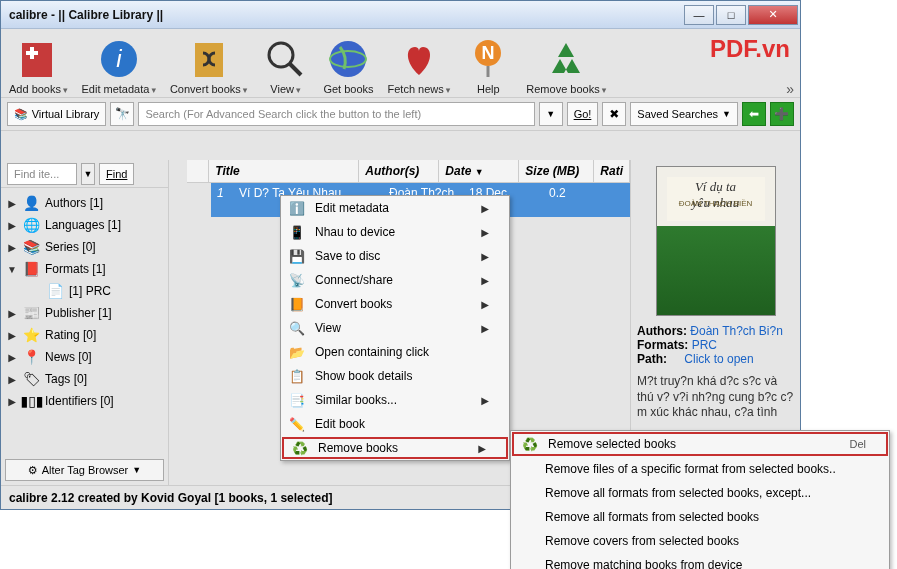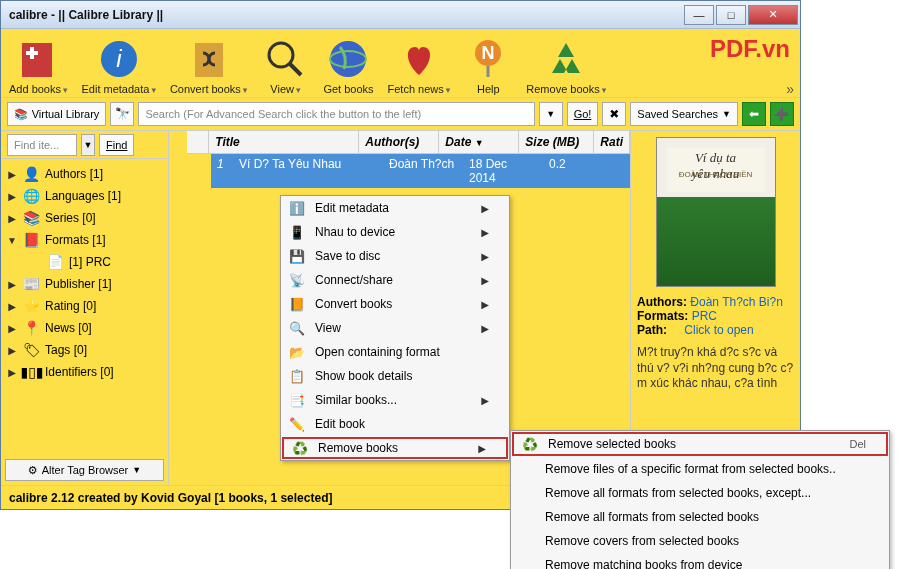--- a/index.html
+++ b/index.html
@@ -1,18 +1,18 @@
 <!DOCTYPE html>
 <html><head>
 <meta charset="utf-8">
 <style>
 * { box-sizing: border-box; margin: 0; padding: 0; font-family: "Segoe UI", Tahoma, sans-serif; }
 body { background: #fff; width: 897px; height: 569px; position: relative; overflow: hidden; }
 
-.window { position: absolute; left: 0; top: 0; width: 801px; height: 510px; border: 1px solid #5a7ca0; background: #fde047; display: flex; flex-direction: column; }
+.window { position: absolute; left: 0; top: 0; width: 801px; height: 510px; border: 1px solid #5a7ca0; background: #e5e5e5; display: flex; flex-direction: column; }
 .titlebar { height: 28px; background: linear-gradient(#ebf2fb,#c7d8ef); display: flex; align-items: center; padding: 0 2px 0 8px; font-size: 12px; color: #111; border-bottom: 1px solid #aabcd3; }
 .titlebar .title { flex: 1; font-weight: 600; }
 .wbtn { width: 30px; height: 20px; margin-left: 2px; border: 1px solid #7b92ad; background: linear-gradient(#f1f5fb,#d7e2f0); font-size: 11px; display: flex; align-items: center; justify-content: center; }
 .wbtn.max { background: linear-gradient(#f1f5fb,#d7e2f0); }
 .wbtn.close { width: 50px; background: linear-gradient(#e07a7a,#c13535); color: #fff; }
 
 .toolbar { display: flex; align-items: flex-start; padding: 6px 8px 2px 8px; border-bottom: 1px solid #ccc; gap: 14px; position: relative; }
 .tbtn { display: flex; flex-direction: column; align-items: center; font-size: 11px; color: #222; cursor: pointer; }
 .ticon { width: 48px; height: 48px; display: flex; align-items: center; justify-content: center; }
 .tarrow { font-size: 9px; color: #666; margin-left: 2px; }
@@ -22,21 +22,21 @@
 .searchbar { display: flex; align-items: center; padding: 4px 6px; gap: 4px; border-bottom: 1px solid #ccc; }
 .sbtn, .sfield { border: 1px solid #a9a9a9; background: #fafafa; height: 24px; font-size: 11px; display: flex; align-items: center; padding: 0 6px; }
 .sfield { flex: 1; color: #888; background: #fff; }
 .sicon { width: 24px; height: 24px; border: 1px solid #a9a9a9; background: #fafafa; display: flex; align-items: center; justify-content: center; font-size: 12px; }
 .sicon.green { background: #2aa02a; color: #fff; border-color: #1a7a1a; }
 
 .findbar { display: flex; align-items: center; padding: 3px 6px; gap: 4px; border-bottom: 1px solid #ccc; height: 28px; }
 .findbar .sfield { flex: 0 0 70px; }
 .findbar .dd { width: 14px; border: 1px solid #a9a9a9; background: #eee; height: 22px; display: flex; align-items: center; justify-content: center; font-size: 9px; }
 
-.body { flex: 1; display: flex; }
+.body { flex: 1; display: flex; margin-top: 29px; }
 .tagbrowser { width: 168px; border-right: 1px solid #ccc; display: flex; flex-direction: column; font-size: 12px; }
 .tagbrowser .tree { flex: 1; padding: 4px 0; }
 .tagrow { display: flex; align-items: center; padding: 2px 4px; gap: 4px; cursor: pointer; }
 .tagrow .tw { width: 14px; text-align: center; font-size: 10px; color: #333; }
 .tagrow .tic { width: 18px; height: 18px; display: flex; align-items: center; justify-content: center; font-size: 14px; }
 .tagrow.sub { padding-left: 28px; }
 .alterbtn { margin: 4px; border: 1px solid #a9a9a9; background: #f4f4f4; height: 22px; font-size: 11px; display: flex; align-items: center; justify-content: center; gap: 4px; }
 
 .booklist { flex: 1; display: flex; flex-direction: column; font-size: 12px; align-items: flex-end; }
 .colhdr { display: flex; background: #f4f4f4; border-bottom: 1px solid #ccc; }
@@ -303,21 +303,21 @@
       <span>Convert books</span>
       <span class="arr">▶</span>
     </div>
     <div class="mi">
       <span class="mic">🔍</span>
       <span>View</span>
       <span class="arr">▶</span>
     </div>
     <div class="mi">
       <span class="mic">📂</span>
-      <span>Open containing format</span>
+      <span>Open containing click</span>
     </div>
     <div class="mi">
       <span class="mic">📋</span>
       <span>Show book details</span>
     </div>
     <div class="mi">
       <span class="mic">📑</span>
       <span>Similar books...</span>
       <span class="arr">▶</span>
     </div>

